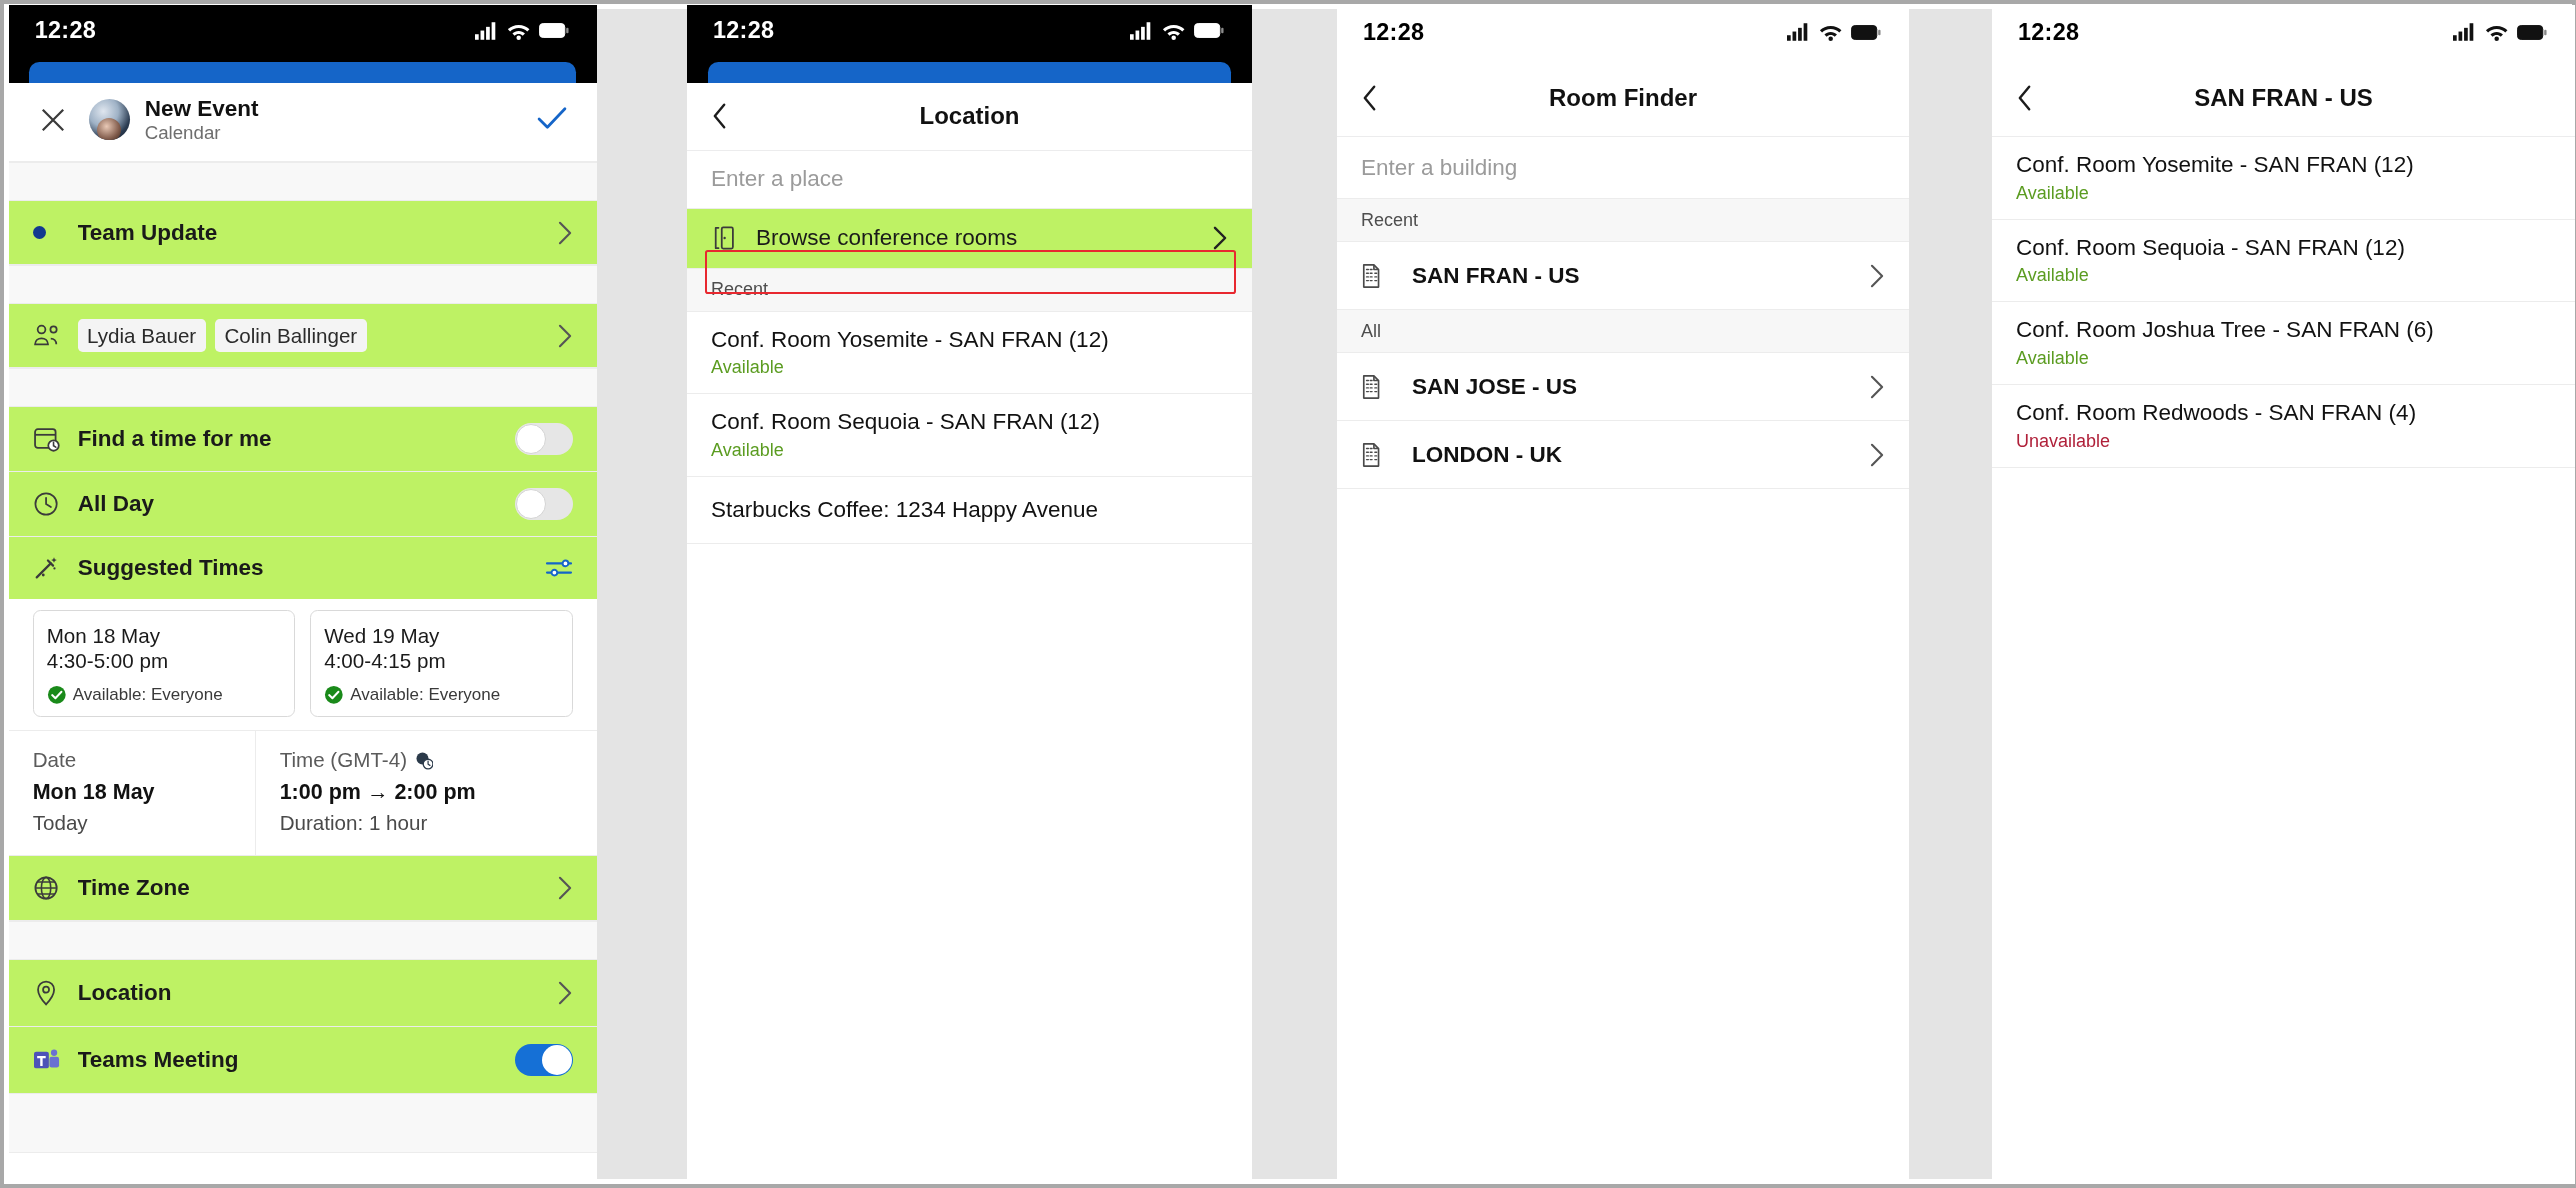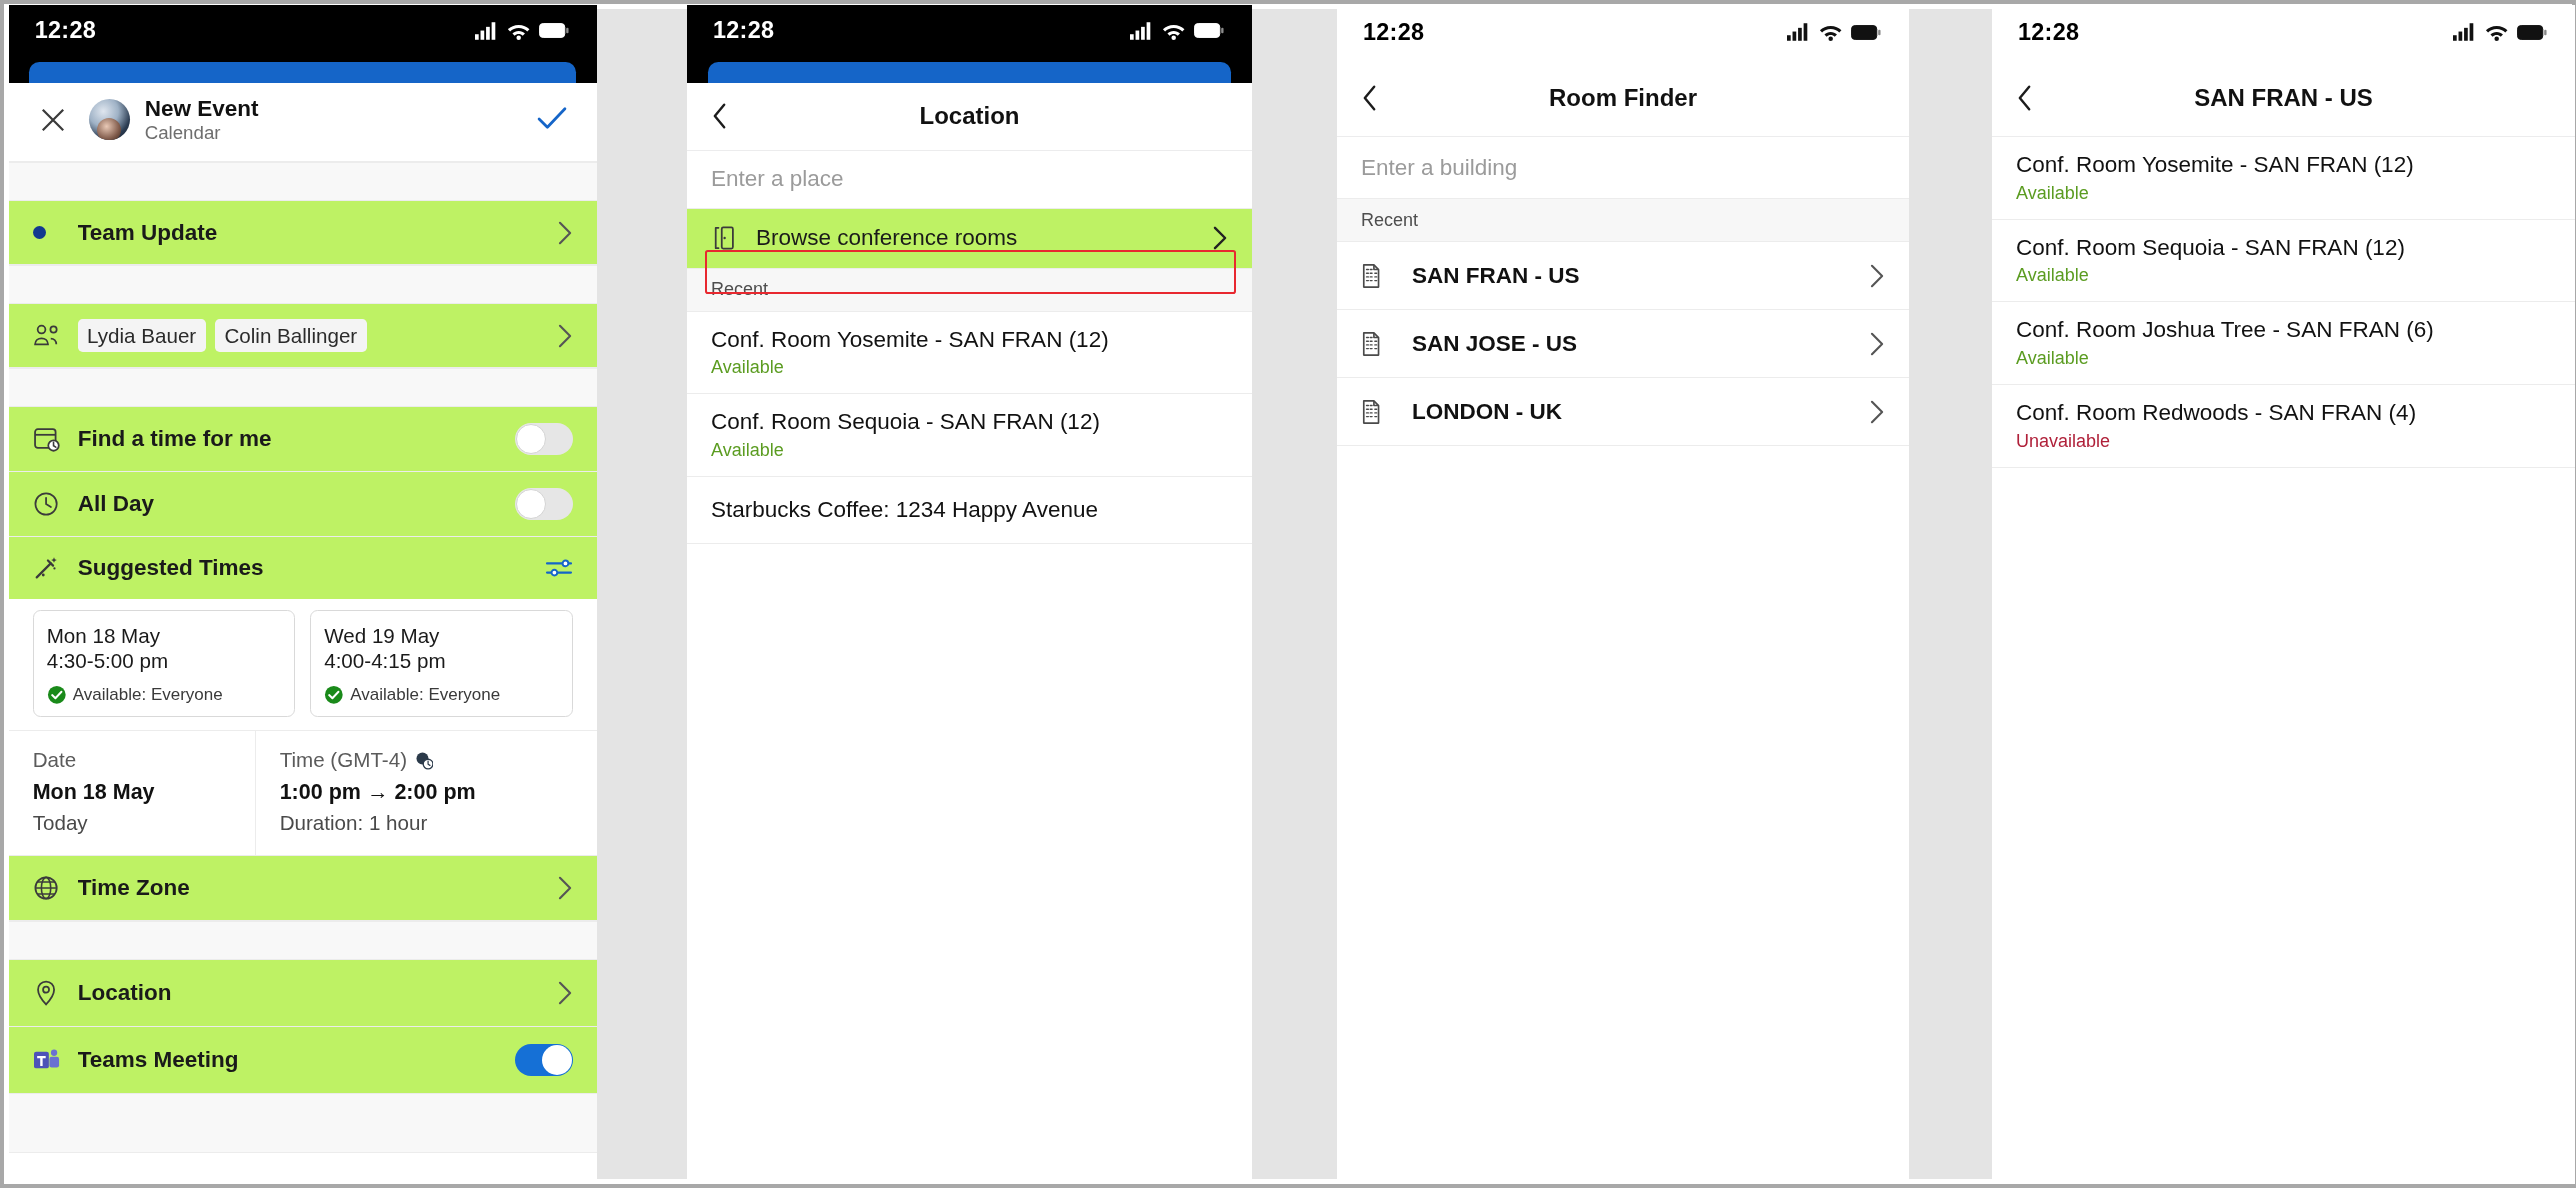--- a/index.html
+++ b/index.html
@@ -524,20 +524,21 @@
           </svg>
       </div>
       <div class="lbl">SAN FRAN - US</div>
       <div class="chev">
         <svg width="15" height="24" viewBox="0 0 16 26">
             <path d="M2 2 L13 13 L2 24" stroke="#555" stroke-width="2.3" fill="none" stroke-linecap="round" stroke-linejoin="round"></path>
           </svg>
       </div>
     </div>
 
+    <div class="seclabel">All</div>
 
     <div class="bldgrow" style="min-height:68px;">
       <div class="ico">
         <svg width="24" height="28" viewBox="0 0 26 30">
             <path d="M3 3h11l5 5v19H3z" fill="#ffffff" stroke="#4a4a4a" stroke-width="1.8" stroke-linejoin="round"></path>
             <path d="M14 3v5h5" fill="none" stroke="#4a4a4a" stroke-width="1.8" stroke-linejoin="round"></path>
             <path d="M6 8h2M10 8h2M6 12h2M10 12h2M6 16h2M10 16h2M6 20h2M10 20h2M15 12h2M15 16h2M15 20h2" stroke="#4a4a4a" stroke-width="1.5" stroke-linecap="round"></path>
           </svg>
       </div>
       <div class="lbl">SAN JOSE - US</div>

